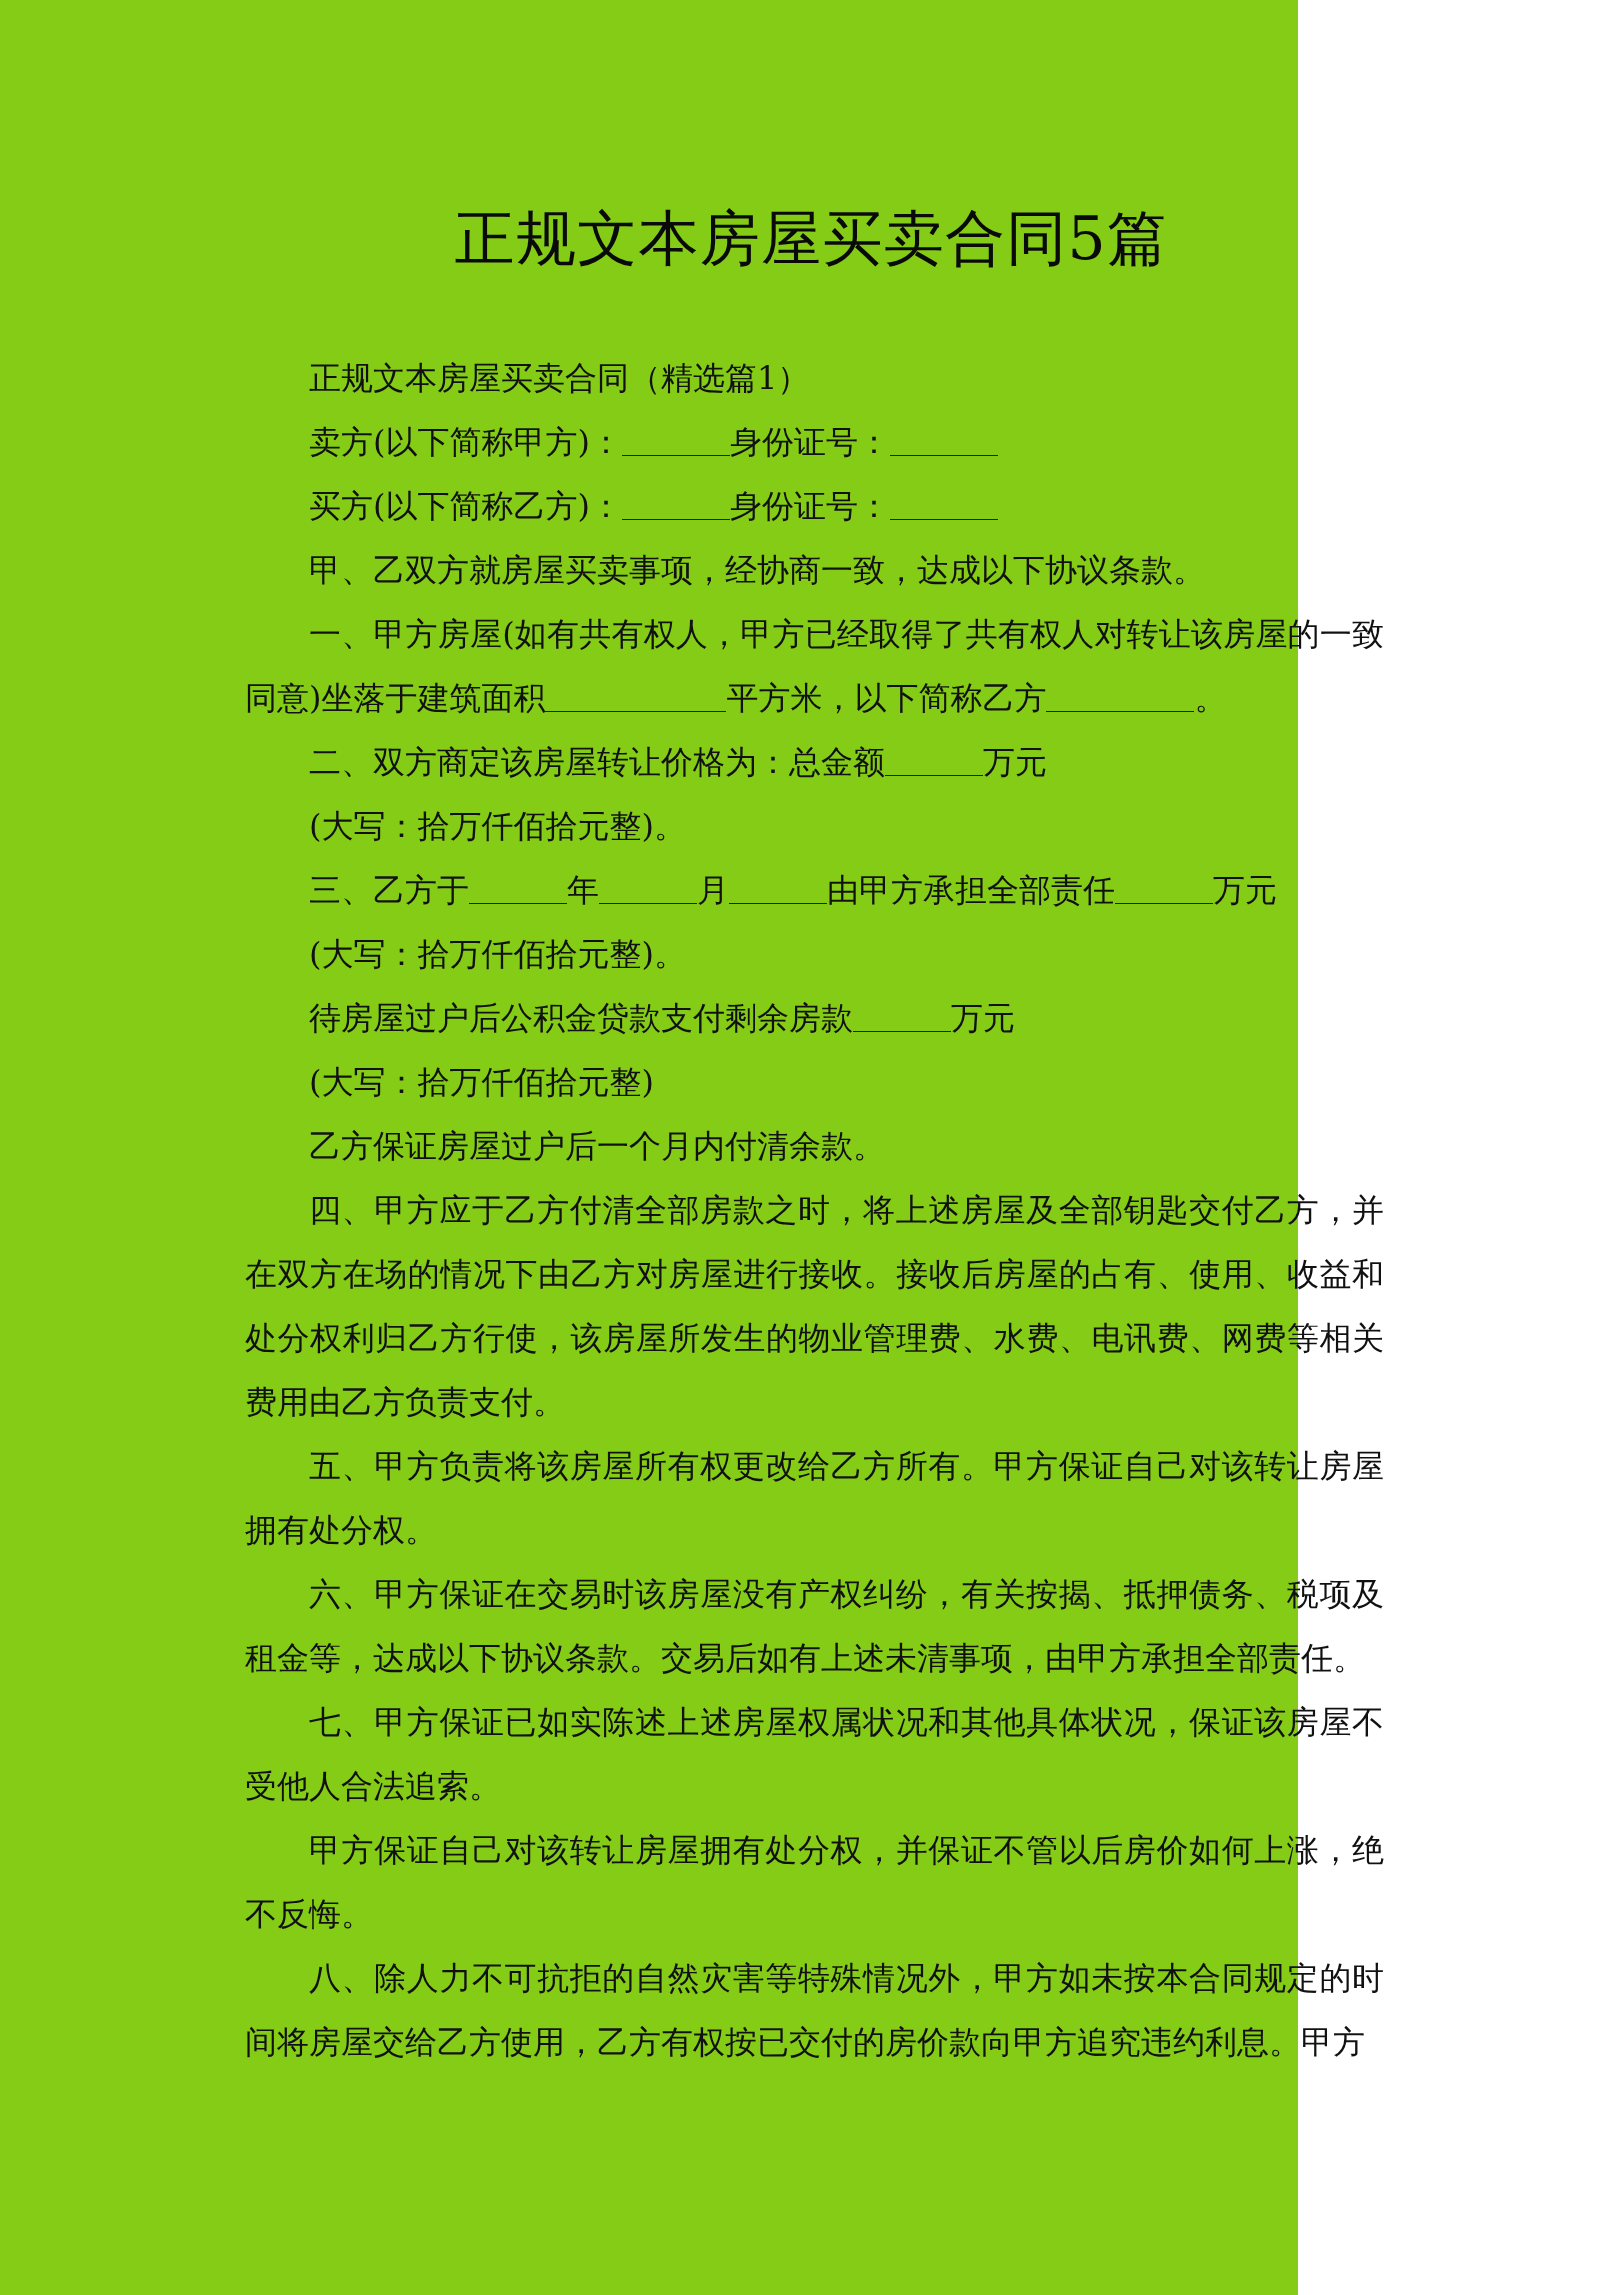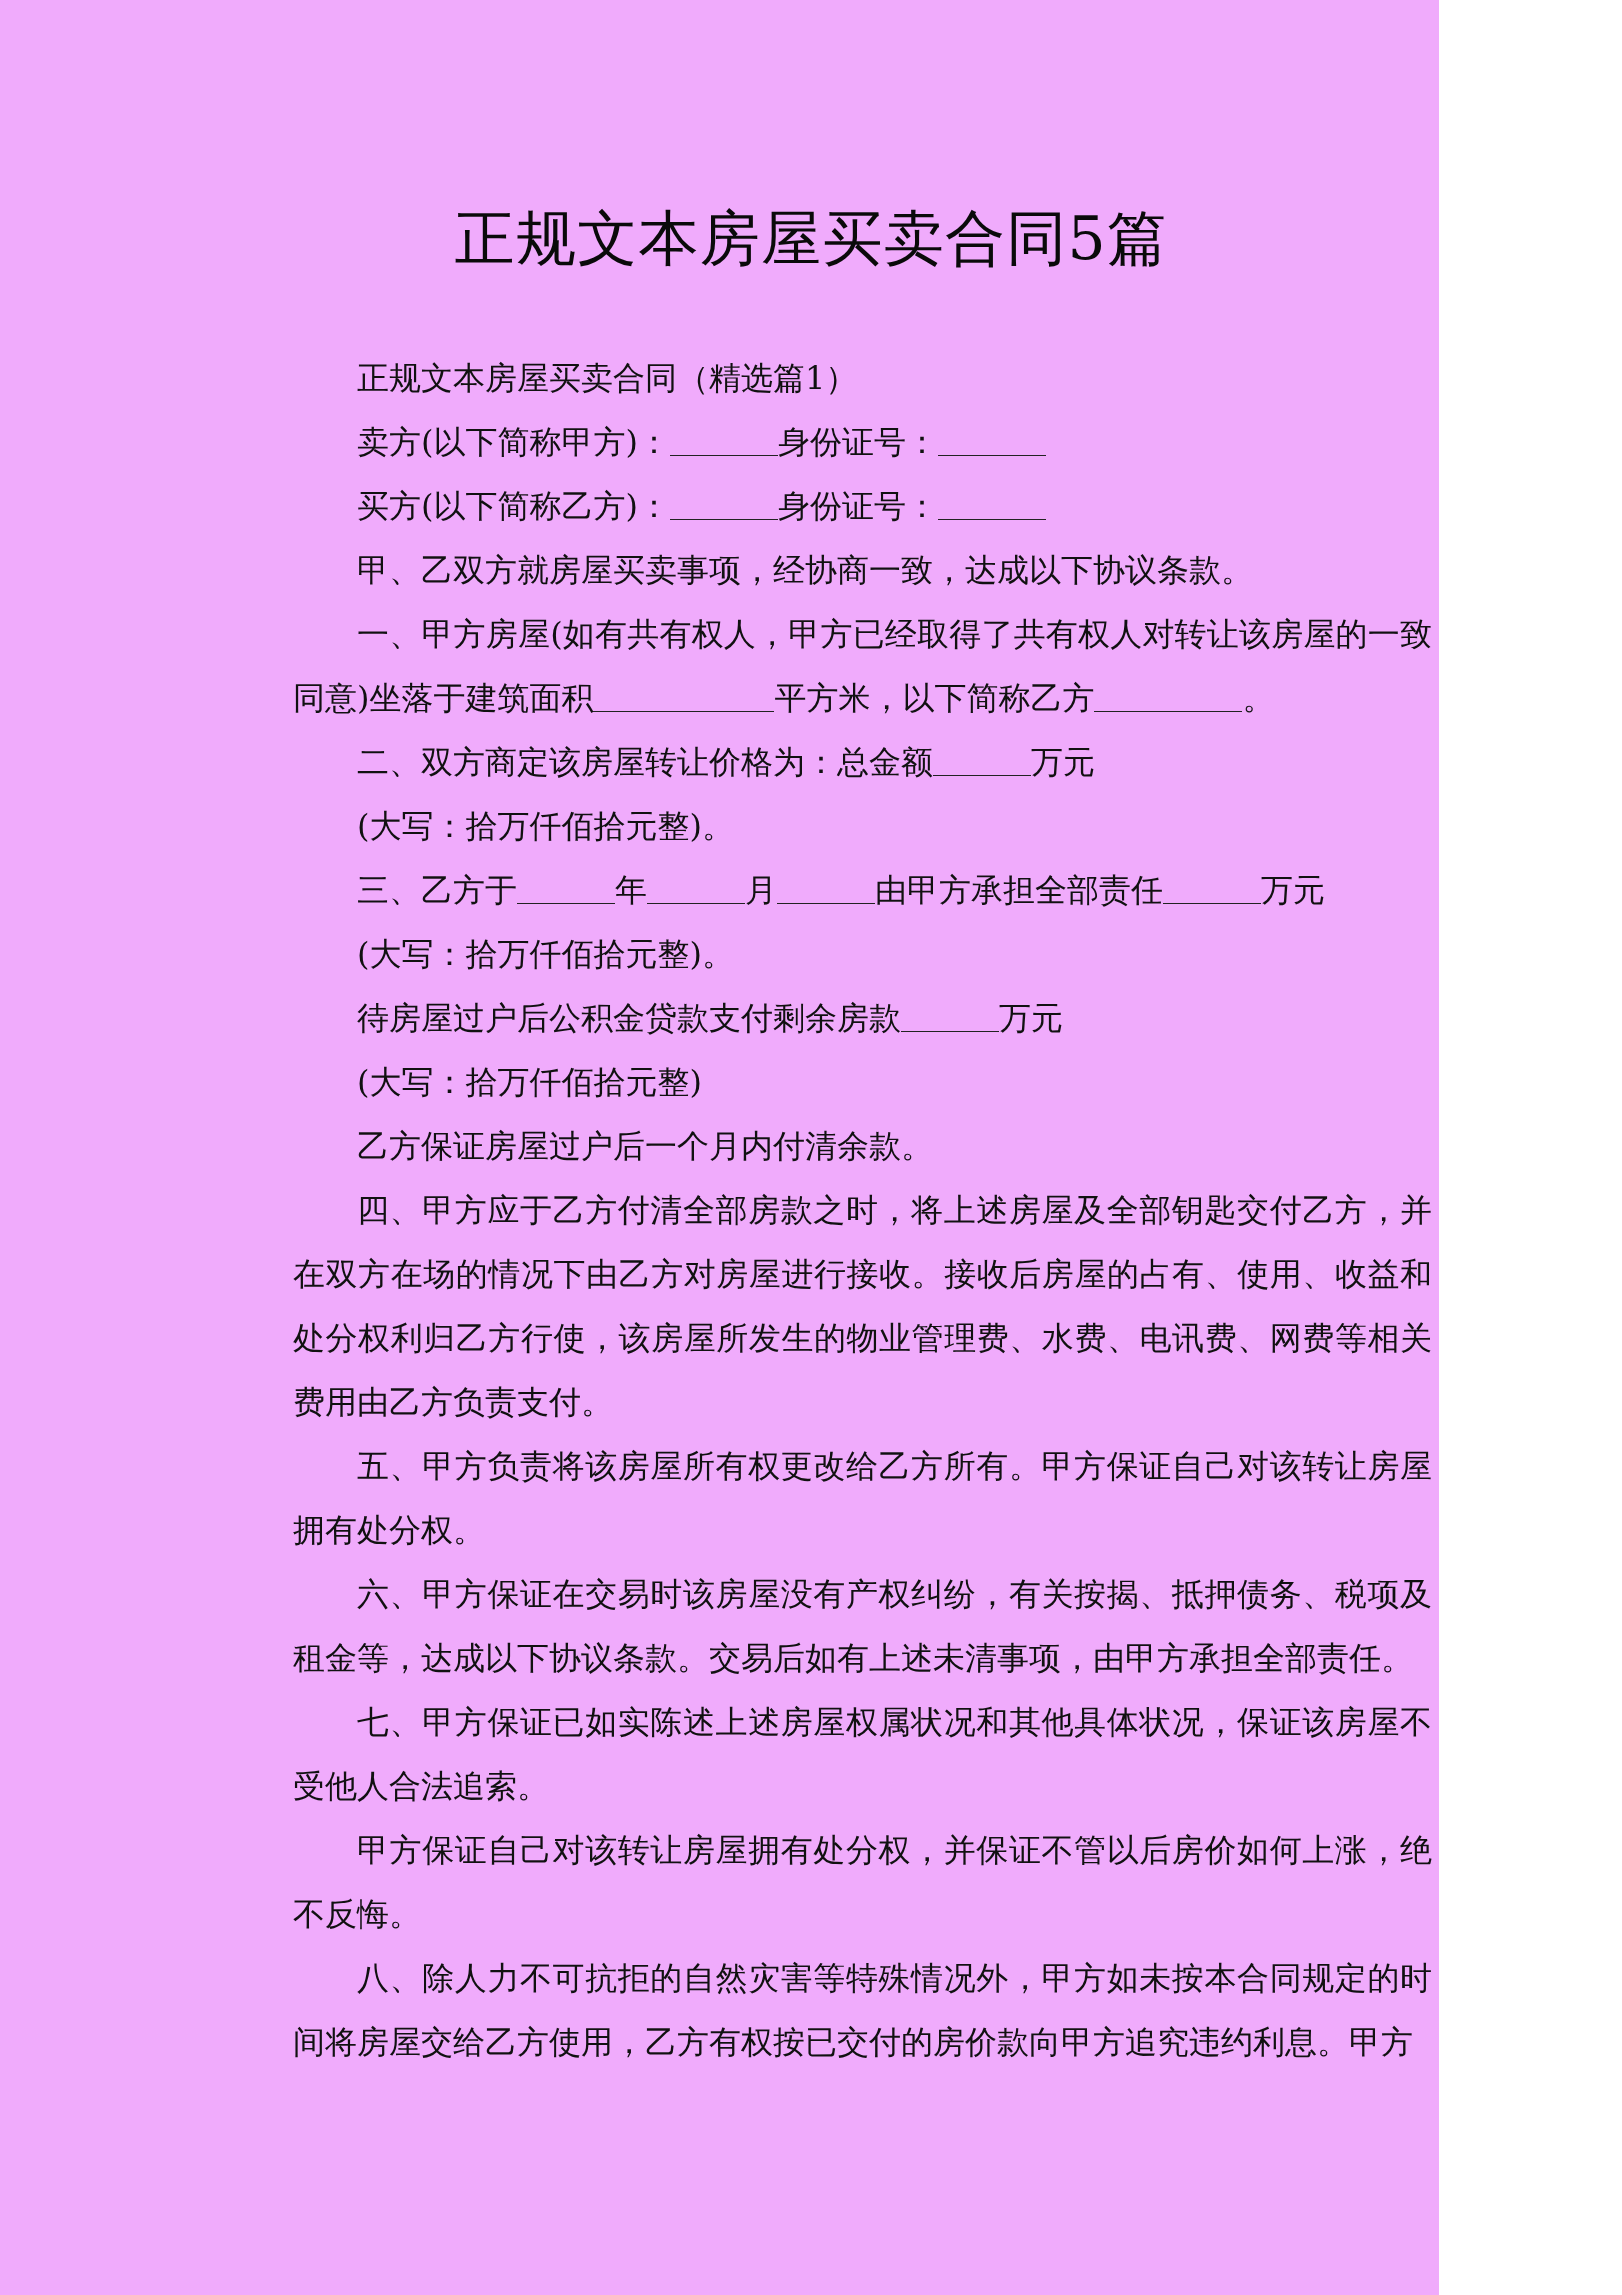--- a/index.html
+++ b/index.html
@@ -1,22 +1,22 @@
 <!DOCTYPE html>
 <html style="font-size:10.5px"><head>
 <meta charset="utf-8">
 <style>
   html, body { margin: 0; padding: 0; background: #ffffff; }
   body { width: 1623px; height: 2295px; position: relative; overflow: hidden;
          font-family: "DejaVu Serif", "Liberation Serif", serif; color: #111111; }
-  .page { position: absolute; left: 0; top: 0; width: 1439px; height: 2295px; background: #f0abfc; }
+  .page { position: absolute; left: 0; top: 0; width: 1298px; height: 2295px; background: #84cc16; }
   .title { position: absolute; left: 0; width: 1623px; top: 196px; height: 85px; line-height: 85px;
            text-align: center; font-size: 60px; letter-spacing: 1.3px; color: #0a0a0a; }
   .body { position: absolute; left: 245px; top: 346px; width: 1139px; font-size: 32px;
-          line-height: 64px; text-align: justify; margin-left: 48px; }
+          line-height: 64px; text-align: justify; }
   .p { margin: 0; }
   .ind { text-indent: 64px; }
   .blank { display: inline-block; border-bottom: 1.3px solid #222; height: 38px; vertical-align: -2.6px; }
   .b150 { width: 98px; } .b165 { width: 108px; } .b277 { width: 181px; } .b226 { width: 148px; }
 </style>
 </head>
 <body>
 
 <div class="page">
   <div class="title">正规文本房屋买卖合同5篇</div>

